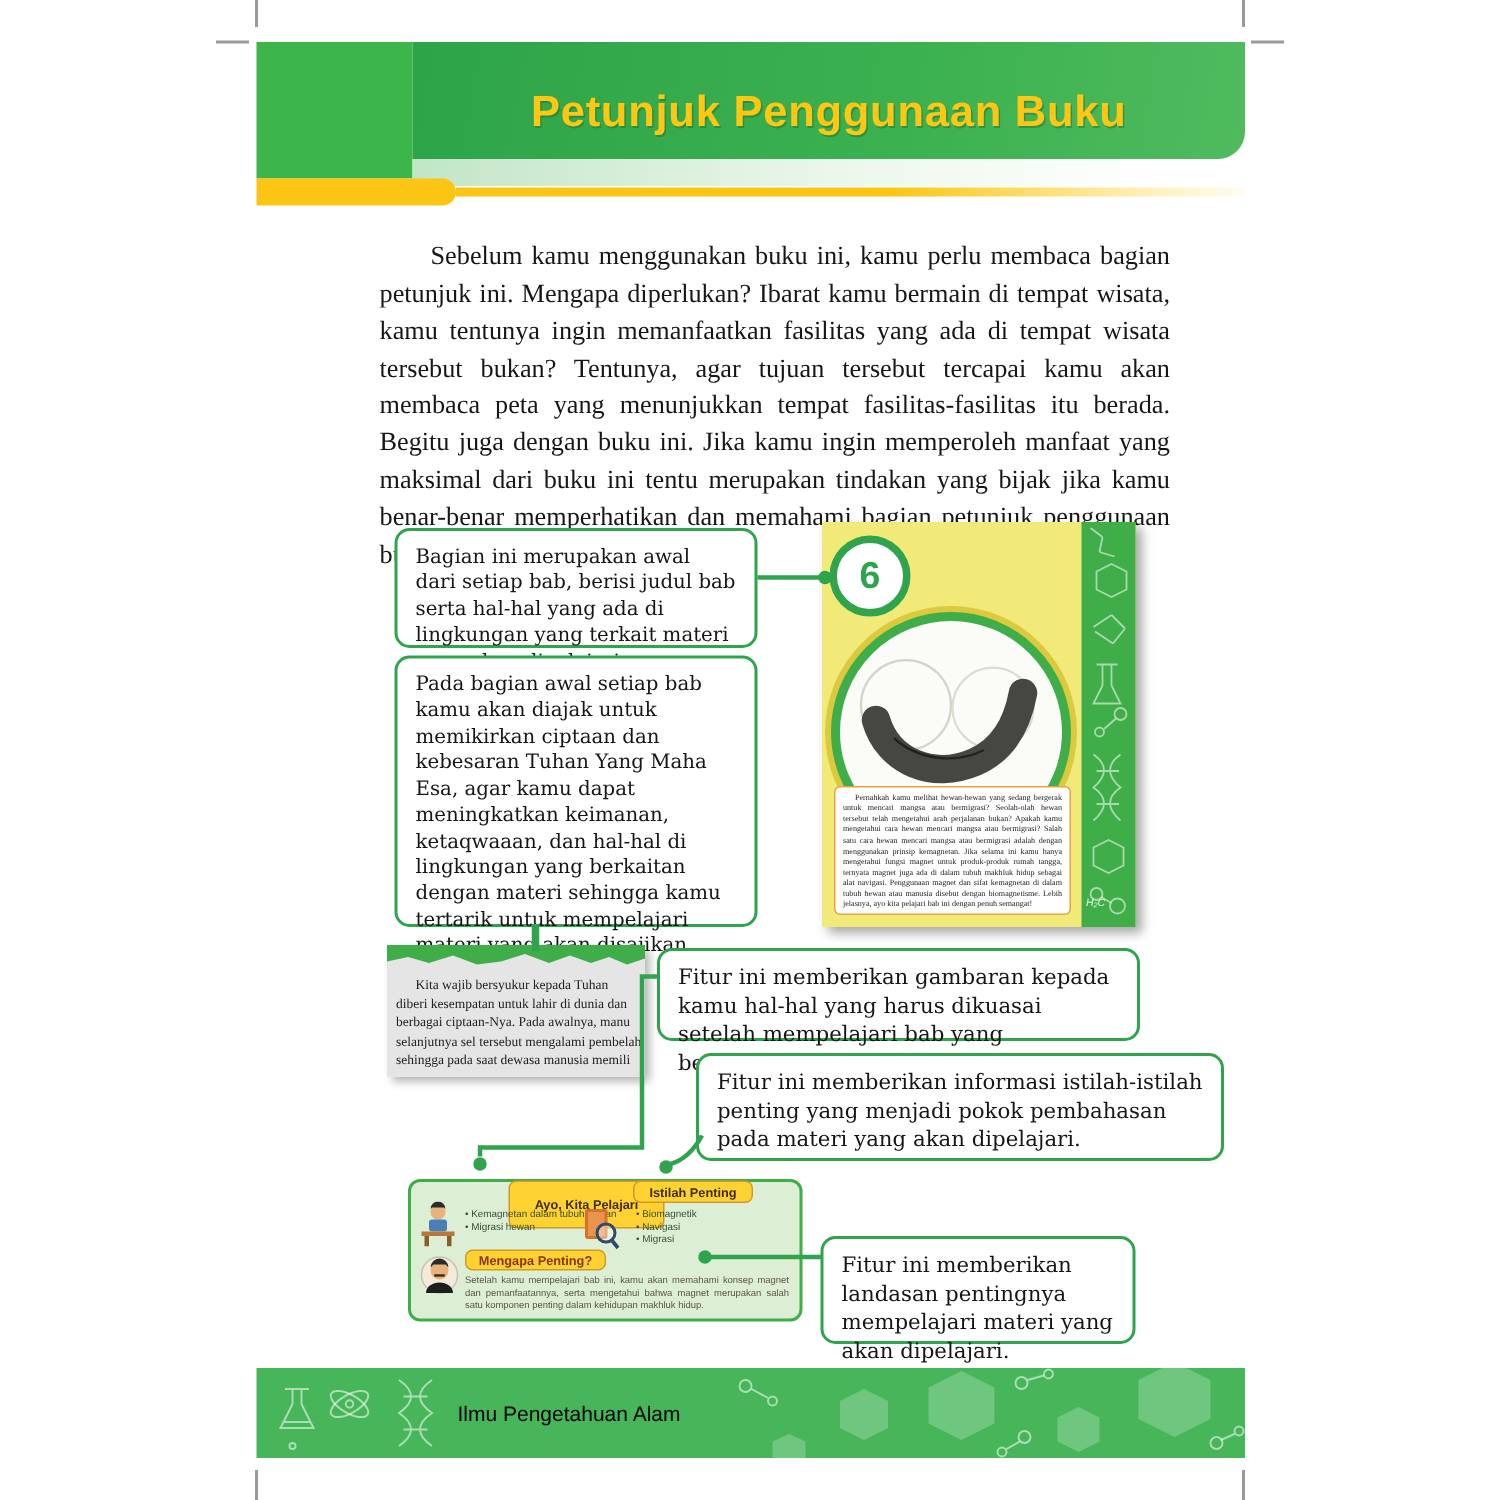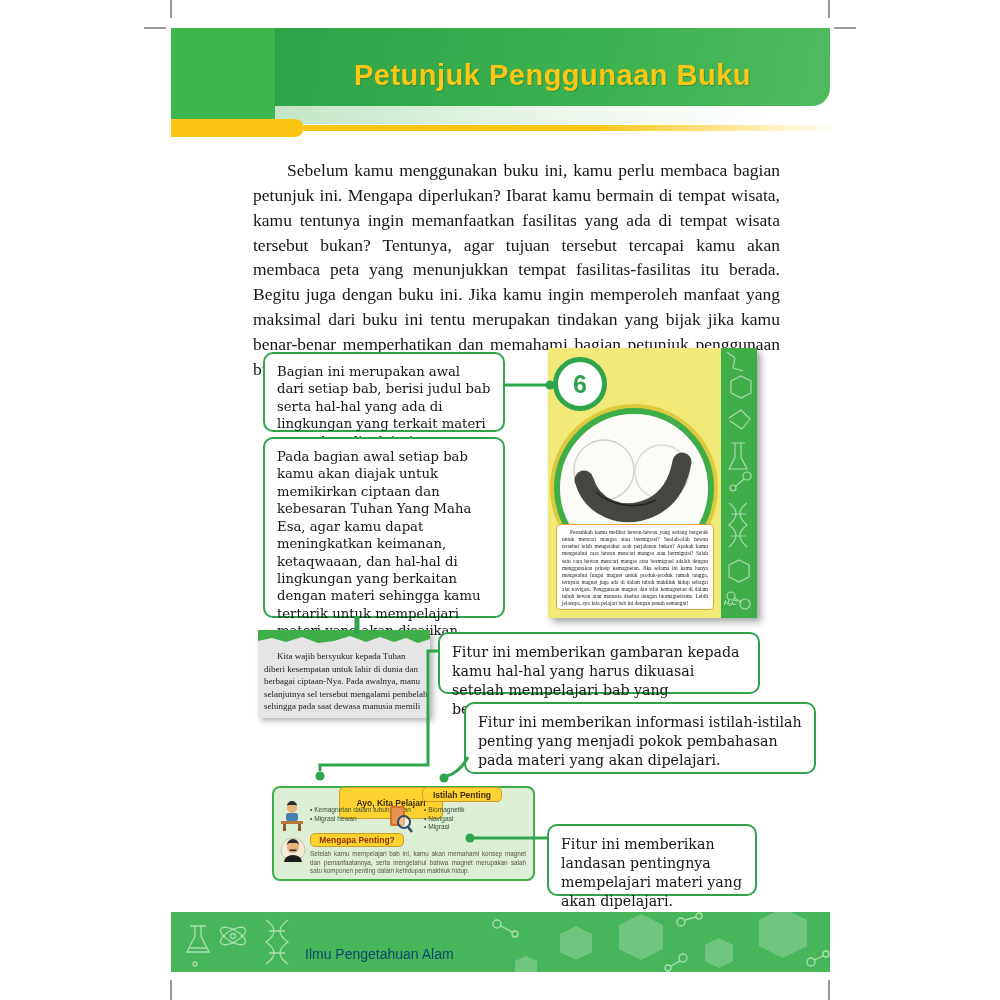--- a/index.html
+++ b/index.html
@@ -60,22 +60,22 @@
   .tab{position:absolute;box-sizing:border-box;background:#ffd231;border:1px solid #cf9a25;
       border-radius:5px;font-family:"Liberation Sans",sans-serif;font-weight:bold;font-size:8.5px;
       display:flex;align-items:center;justify-content:center;color:#3d2d05;}
   .flist{position:absolute;margin:0;padding:0;list-style:none;font-size:6.6px;line-height:1.3;
       color:#33502e;font-family:"Liberation Sans",sans-serif;}
   .flist li::before{content:"• ";}
   .mengapa-text{position:absolute;left:36px;top:62px;width:216px;font-size:6.3px;line-height:1.35;
       text-align:justify;color:#5d5244;font-family:"Liberation Sans",sans-serif;}
   
   .footer-band{left:171px;top:912px;width:659px;height:60px;background:#47b65a;overflow:hidden;}
-  .footer-title{position:absolute;left:134px;top:34px;font-family:"Liberation Sans",sans-serif;
-      font-size:14px;color:#0c4a6e;}
+  .footer-title{position:absolute;left:134px;top:22px;font-family:"Liberation Sans",sans-serif;
+      font-size:14px;color:#000000;}
   .page-circle{left:708px;top:893px;width:74px;height:82px;border-radius:50%;background:#fff;
       border:7px solid #f3a81c;box-sizing:border-box;display:flex;align-items:center;justify-content:center;
       font-family:"Liberation Sans",sans-serif;font-size:16px;color:#2b2b2b;z-index:6;
       box-shadow:0 1px 3px rgba(0,0,0,.2);}
   svg{display:block;}
 </style>
 </head>
 <body>
 
 <div id="canvas">

